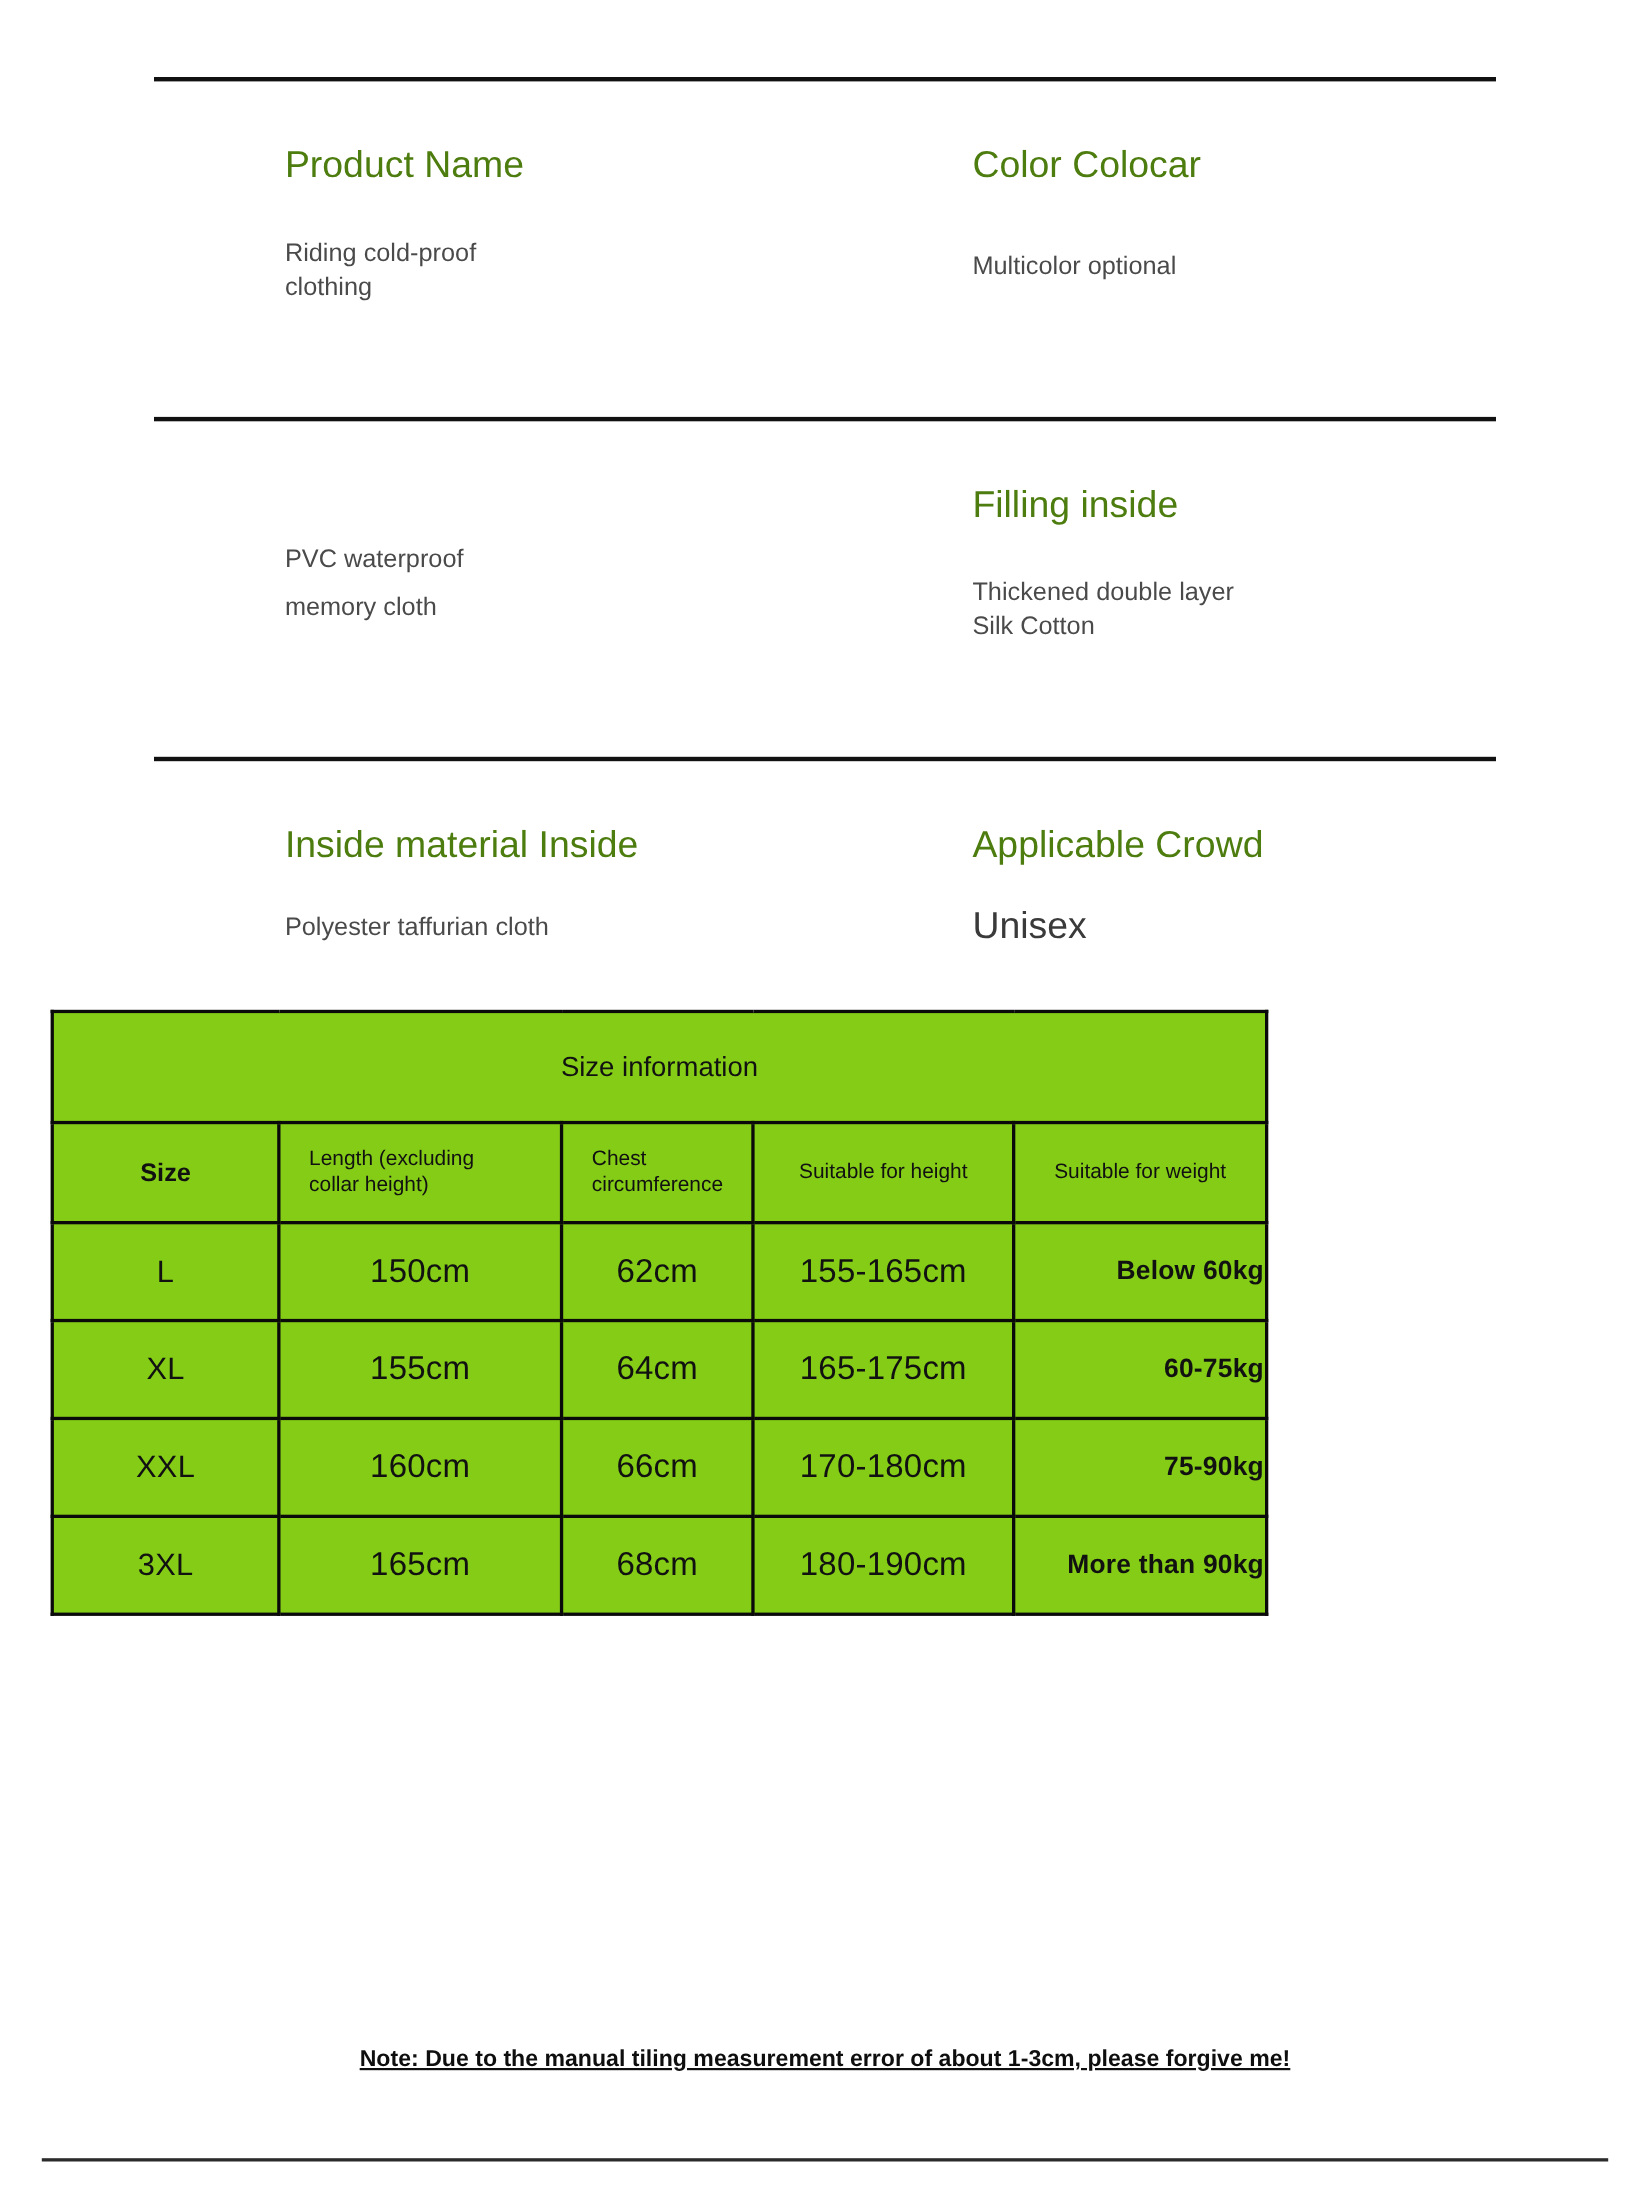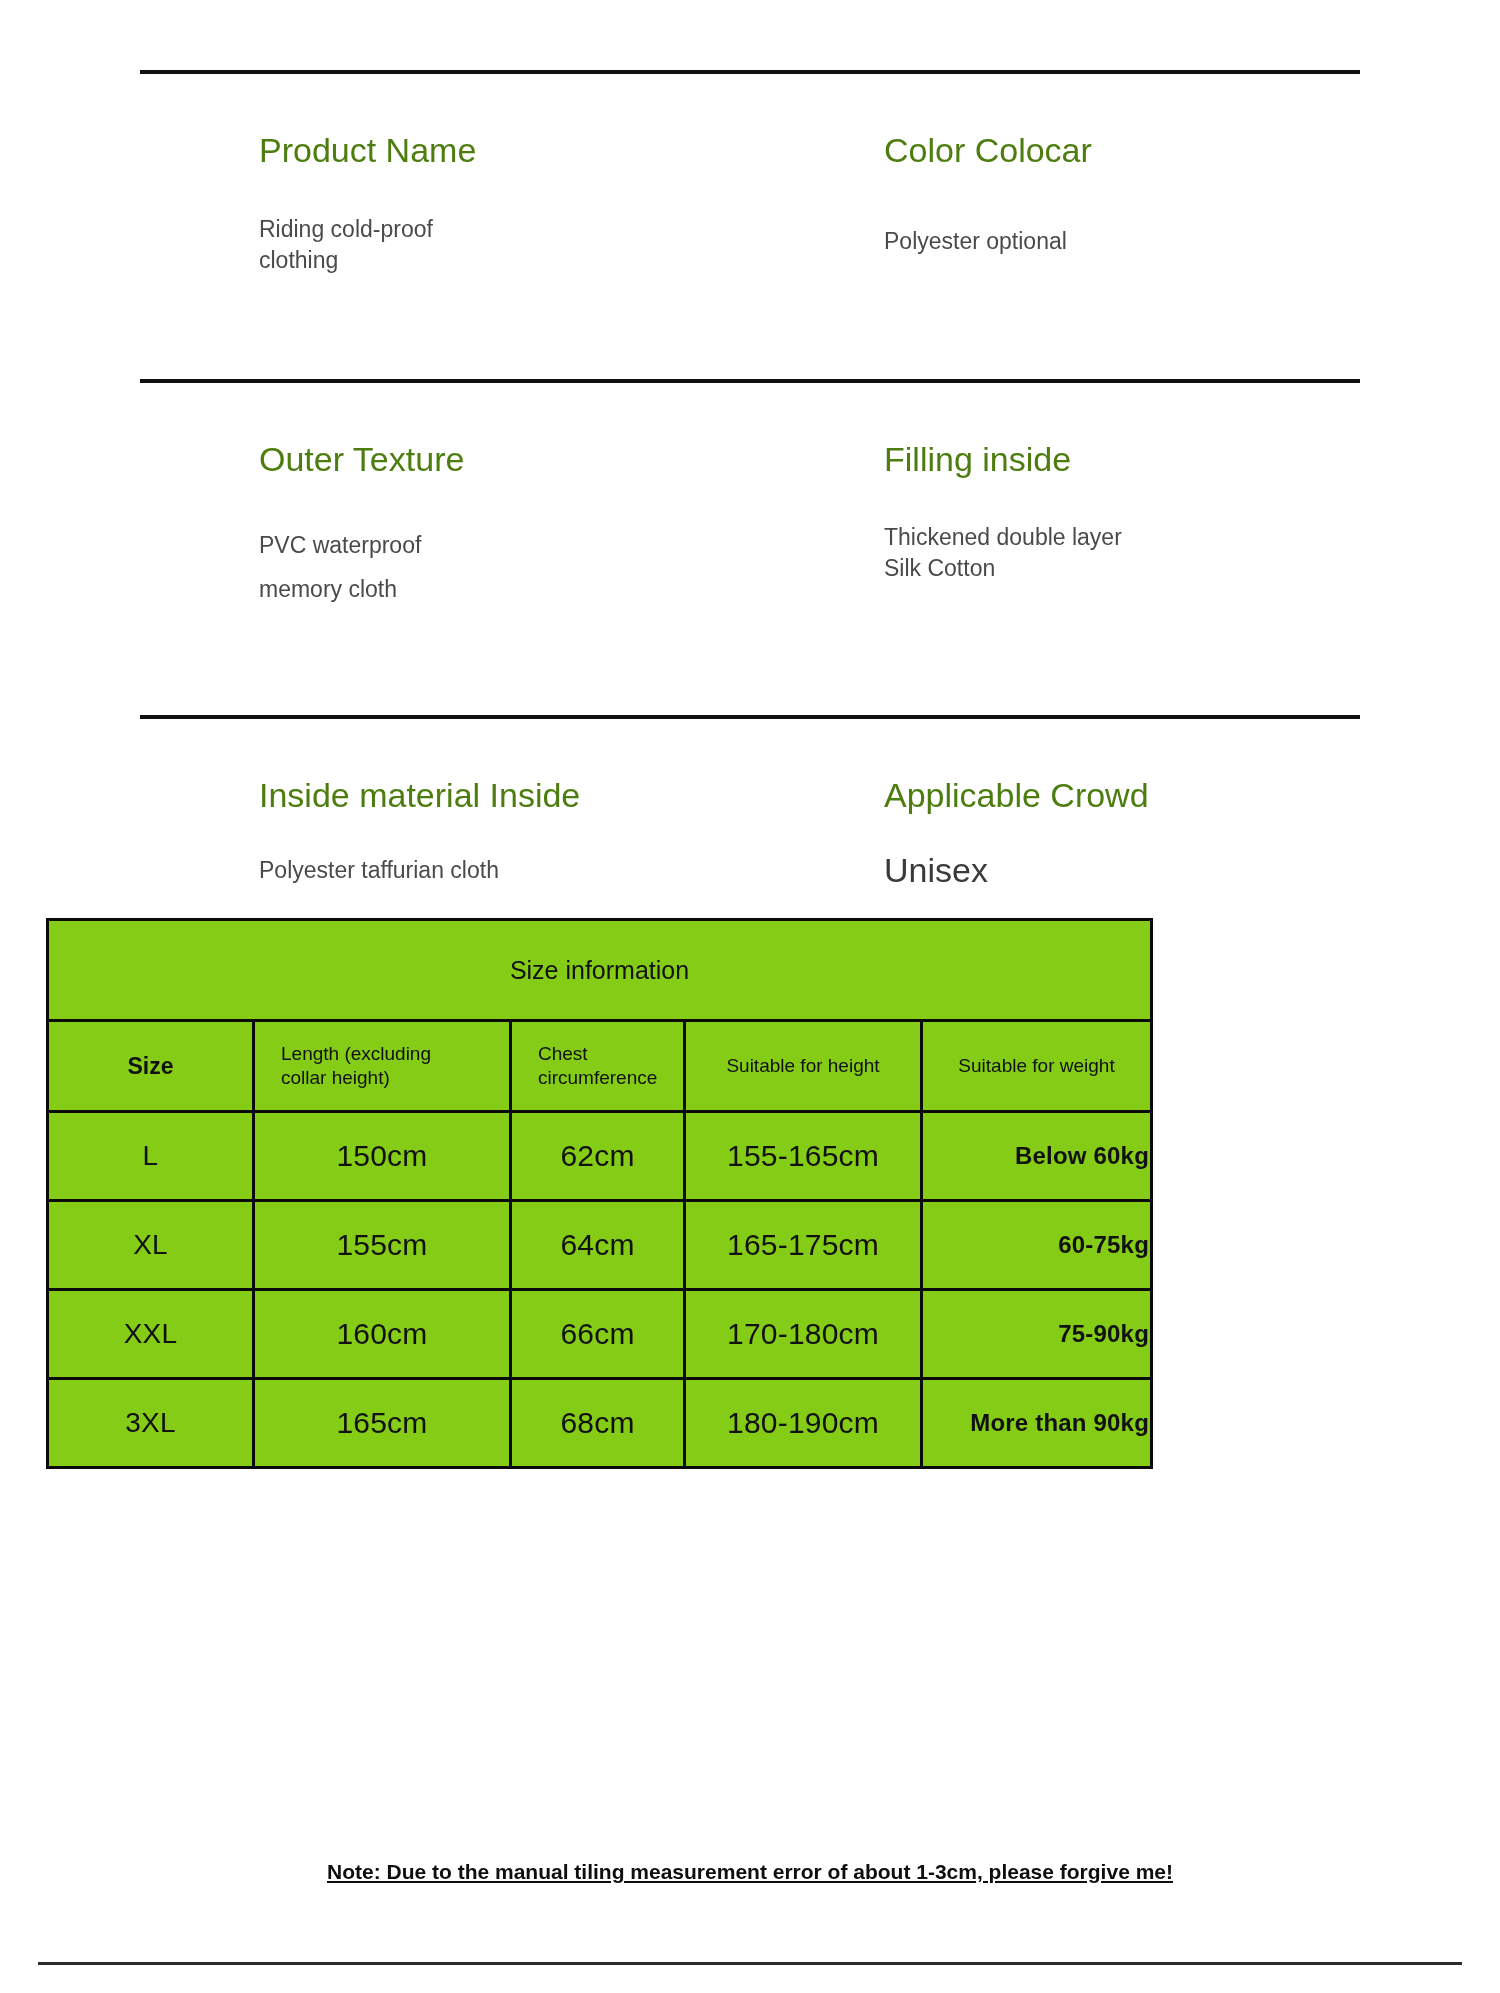--- a/index.html
+++ b/index.html
@@ -172,30 +172,29 @@
       <div class="spec-label">Product Name</div>
       <div class="gap-b"></div>
       <div class="spec-value">
         <div>Riding cold-proof</div>
         <div>clothing</div>
       </div>
     </div>
     <div class="spec-col right">
       <div class="spec-label">Color Colocar</div>
       <div style="height:57px"></div>
-      <div class="spec-value">Polyester optional</div>
+      <div class="spec-value">Multicolor optional</div>
     </div>
   </div>
 
   <div class="rule mid1"></div>
 
   <div class="gap-a"></div>
   <div class="spec-row">
     <div class="spec-col left">
-      <div class="spec-label">Outer Texture</div>
       <div class="gap-b"></div>
       <div class="spec-value loose">
         <div>PVC waterproof</div>
         <div>memory cloth</div>
       </div>
     </div>
     <div class="spec-col right">
       <div class="spec-label">Filling inside</div>
       <div style="height:43px"></div>
       <div class="spec-value">

